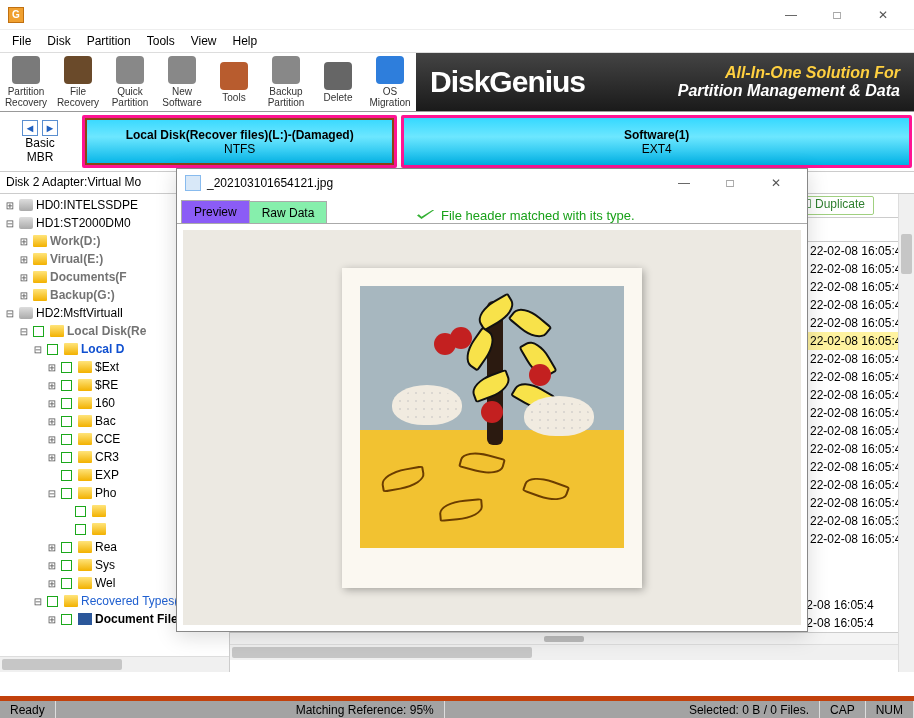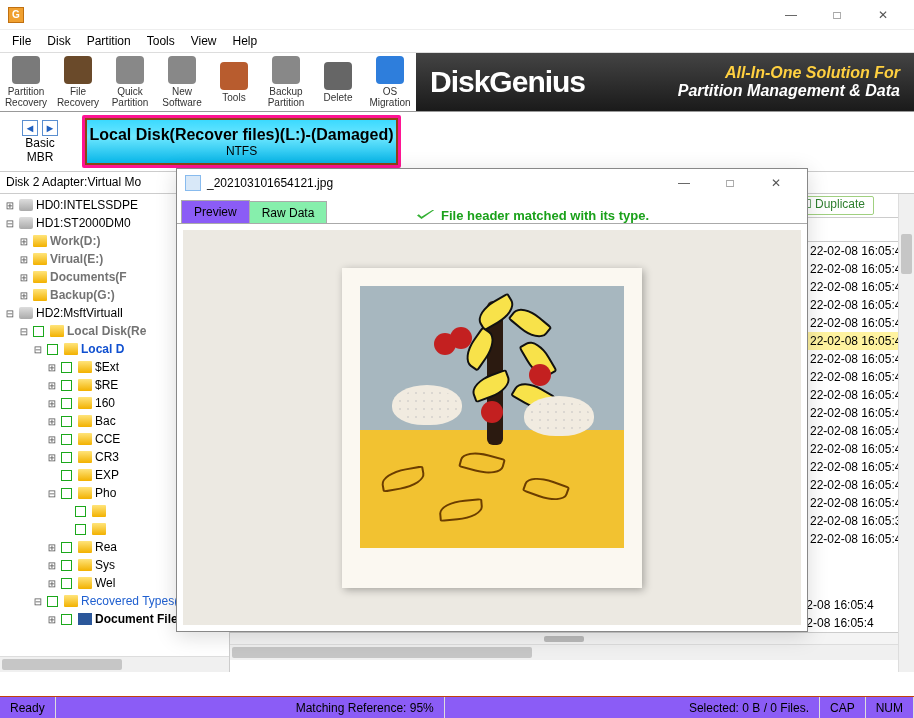--- a/index.html
+++ b/index.html
@@ -27,21 +27,21 @@
 .banner-r2 { color:#fff; font-size:16px; font-weight:bold; font-style:italic; }
 
 
 .part-row { height:60px; display:flex; align-items:stretch; border-bottom:1px solid #ccc; }
 .part-nav { width:80px; display:flex; flex-direction:column; align-items:center; justify-content:center; }
 .part-nav .arrows { display:flex; gap:4px; }
 .arrow-btn { width:16px; height:16px; border:1px solid #5a8fd0; display:flex;align-items:center;justify-content:center;color:#2060c0;font-size:11px;}
 .part-box { flex:1; margin:3px 2px; border:3px solid; border-radius:2px; text-align:center; display:flex;flex-direction:column;justify-content:center; font-size:12px; background:linear-gradient(180deg,#35d8ff 0,#6de7ff 40%,#00b2e6 100%); }
 .part-box.sel { border-color:#ff1493; outline:2px solid #8B4513; outline-offset:-5px; }
 .part-box.nosel { border-color:#ff1493; }
-.part-label { font-weight:bold; color:#000; font-size:16px; }
+.part-label { font-weight:bold; color:#000; font-size:12px; }
 .part-fs { color:#000; font-size:12px; }
 
 
 .info-line { height:22px; padding:3px 6px; border-bottom:1px solid #ccc; font-size:12px; }
 
 
 .main { display:flex; height:478px; }
 .main-inner { display:flex; width:100%; height:100%; }
 
 
@@ -70,39 +70,39 @@
 .dup-pill { border:1px solid #a0d080; color:#2f7f2f; padding:0 8px; border-radius:2px; margin-left:auto; }
 
 
 .preview-win { position:absolute; left:176px; top:168px; width:632px; height:464px; background:#fff; border:1px solid #888; box-shadow:0 4px 20px rgba(0,0,0,.15); z-index:50; display:flex; flex-direction:column;}
 .pv-title { height:28px; display:flex; align-items:center; padding:0 8px; }
 .pv-title .pv-ic { width:16px;height:16px;background:#d8e8f8;border:1px solid #88bbee;margin-right:6px;}
 .pv-title .spacer{flex:1;}
 .pv-tabs { height:26px; display:flex; align-items:flex-end; padding-left:4px; position:relative;}
 .pv-tab { padding:4px 12px; border:1px solid #aaa; border-bottom:1px solid #fff; background:#8b5cf6; margin-right:-1px; font-size:12px; position:relative; top:1px;}
 .pv-tab.inactive { background:#86efac; border-bottom:1px solid #aaa; top:2px;}
-.pv-msg { position:absolute; left:240px; right:14px; display:flex; align-items:center; color:#1aa11a; font-weight:bold; font-size:13px; gap:6px;}
+.pv-msg { position:absolute; left:240px; right:14px; display:flex; align-items:center; color:#1aa11a; font-weight:normal; font-size:13px; gap:6px;}
 .tick { width:18px; height:12px; background:#35b135; clip-path: polygon(0 50%, 25% 80%, 100% 0, 90% 0, 25% 60%, 10% 40%); }
 .pv-body { flex:1; border-top:1px solid #aaa; background:#fff; display:flex; align-items:center; justify-content:center; position:relative; }
 .wall { position:absolute; inset:6px; background:#ece9e2; }
 .frame { position:relative; width:300px; height:320px; background:#fbf8f1; box-shadow:2px 2px 8px rgba(0,0,0,.3); padding:18px 18px 40px 18px; }
 .art { width:100%; height:100%; position:relative; overflow:hidden; }
 .art-sky { position:absolute; left:0; right:0; top:0; height:55%; background:#a7b7bf; }
 .art-ground { position:absolute; left:0; right:0; bottom:0; height:45%; background:#f2c231; }
 .trunk { position:absolute; left:48%; top:6%; width:16px; height:55%; background:#2b1a10; border-radius:6px; }
 .leaf { position:absolute; width:40px; height:22px; background:#f8e24a; border:2px solid #111; border-radius:60% 10% 60% 10%; }
 .cherry { position:absolute; width:22px; height:22px; background:#c32020; border-radius:50%; }
 .hedge { position:absolute; width:70px; height:40px; background:#f1ebe0; border-radius:50% 50% 45% 45%; }
 .hedge::after{content:"";position:absolute;inset:4px;border-radius:inherit;background:radial-gradient(circle,#bbb 1px,transparent 1px);background-size:8px 8px;opacity:.4;}
 .gleaf { position:absolute; width:44px; height:20px; border:2px solid #6b3d00; border-radius:60% 10% 60% 10%; }
 
 
 .drag-row { height:12px; background:#f4f4f4; border-top:1px solid #ccc; display:flex; align-items:center; justify-content:center; }
 .grip { width:40px; height:6px; background:#bbb; border-radius:2px; }
-.status { position:absolute; left:0; right:0; bottom:0; height:22px; border-top:1px solid #c2410c; display:flex; align-items:center; font-size:12px; background:#8b5cf6;}
+.status { position:absolute; left:0; right:0; bottom:0; height:22px; border-top:5px solid #c2410c; display:flex; align-items:center; font-size:12px; background:#a3a3a3;}
 .status > div { padding:0 10px; border-right:1px solid #ddd; height:100%; display:flex; align-items:center;}
 .status .cell-right { margin-left:auto; }
 .scroll-stub { position:absolute; right:0; top:0; bottom:0; width:16px; background:#f0f0f0; border-left:1px solid #ddd;}
 .scroll-stub .thumb { position:absolute; left:2px; right:2px; top:40px; height:40px; background:#c6c6c6; border-radius:2px;}
 .hscroll { height:16px; background:#f0f0f0; border-top:1px solid #ddd; position:relative;}
 .hscroll .thumb { position:absolute; top:2px; bottom:2px; left:2px; width:120px; background:#c6c6c6; border-radius:2px;}
 </style>
 </head>
 <body>
 
@@ -172,20 +172,24 @@
     <div class="arrows">
       <div class="arrow-btn">◄</div>
       <div class="arrow-btn">►</div>
     </div>
     <div>Basic</div>
     <div>MBR</div>
   </div>
   <div class="part-box sel" style="flex:0.38">
     <div class="part-label">Local Disk(Recover files)(L:)-(Damaged)</div>
     <div class="part-fs">NTFS</div>
+  </div>
+  <div class="part-box nosel" style="flex:0.62">
+    <div class="part-label">Software(1)</div>
+    <div class="part-fs">EXT4</div>
   </div>
 </div>
 
 <div class="info-line">Disk 2 Adapter:Virtual  Mo</div>
 
 <div class="main">
  <div class="main-inner">
 
   <div class="tree-pane">
     <div class="tree" id="tree">

